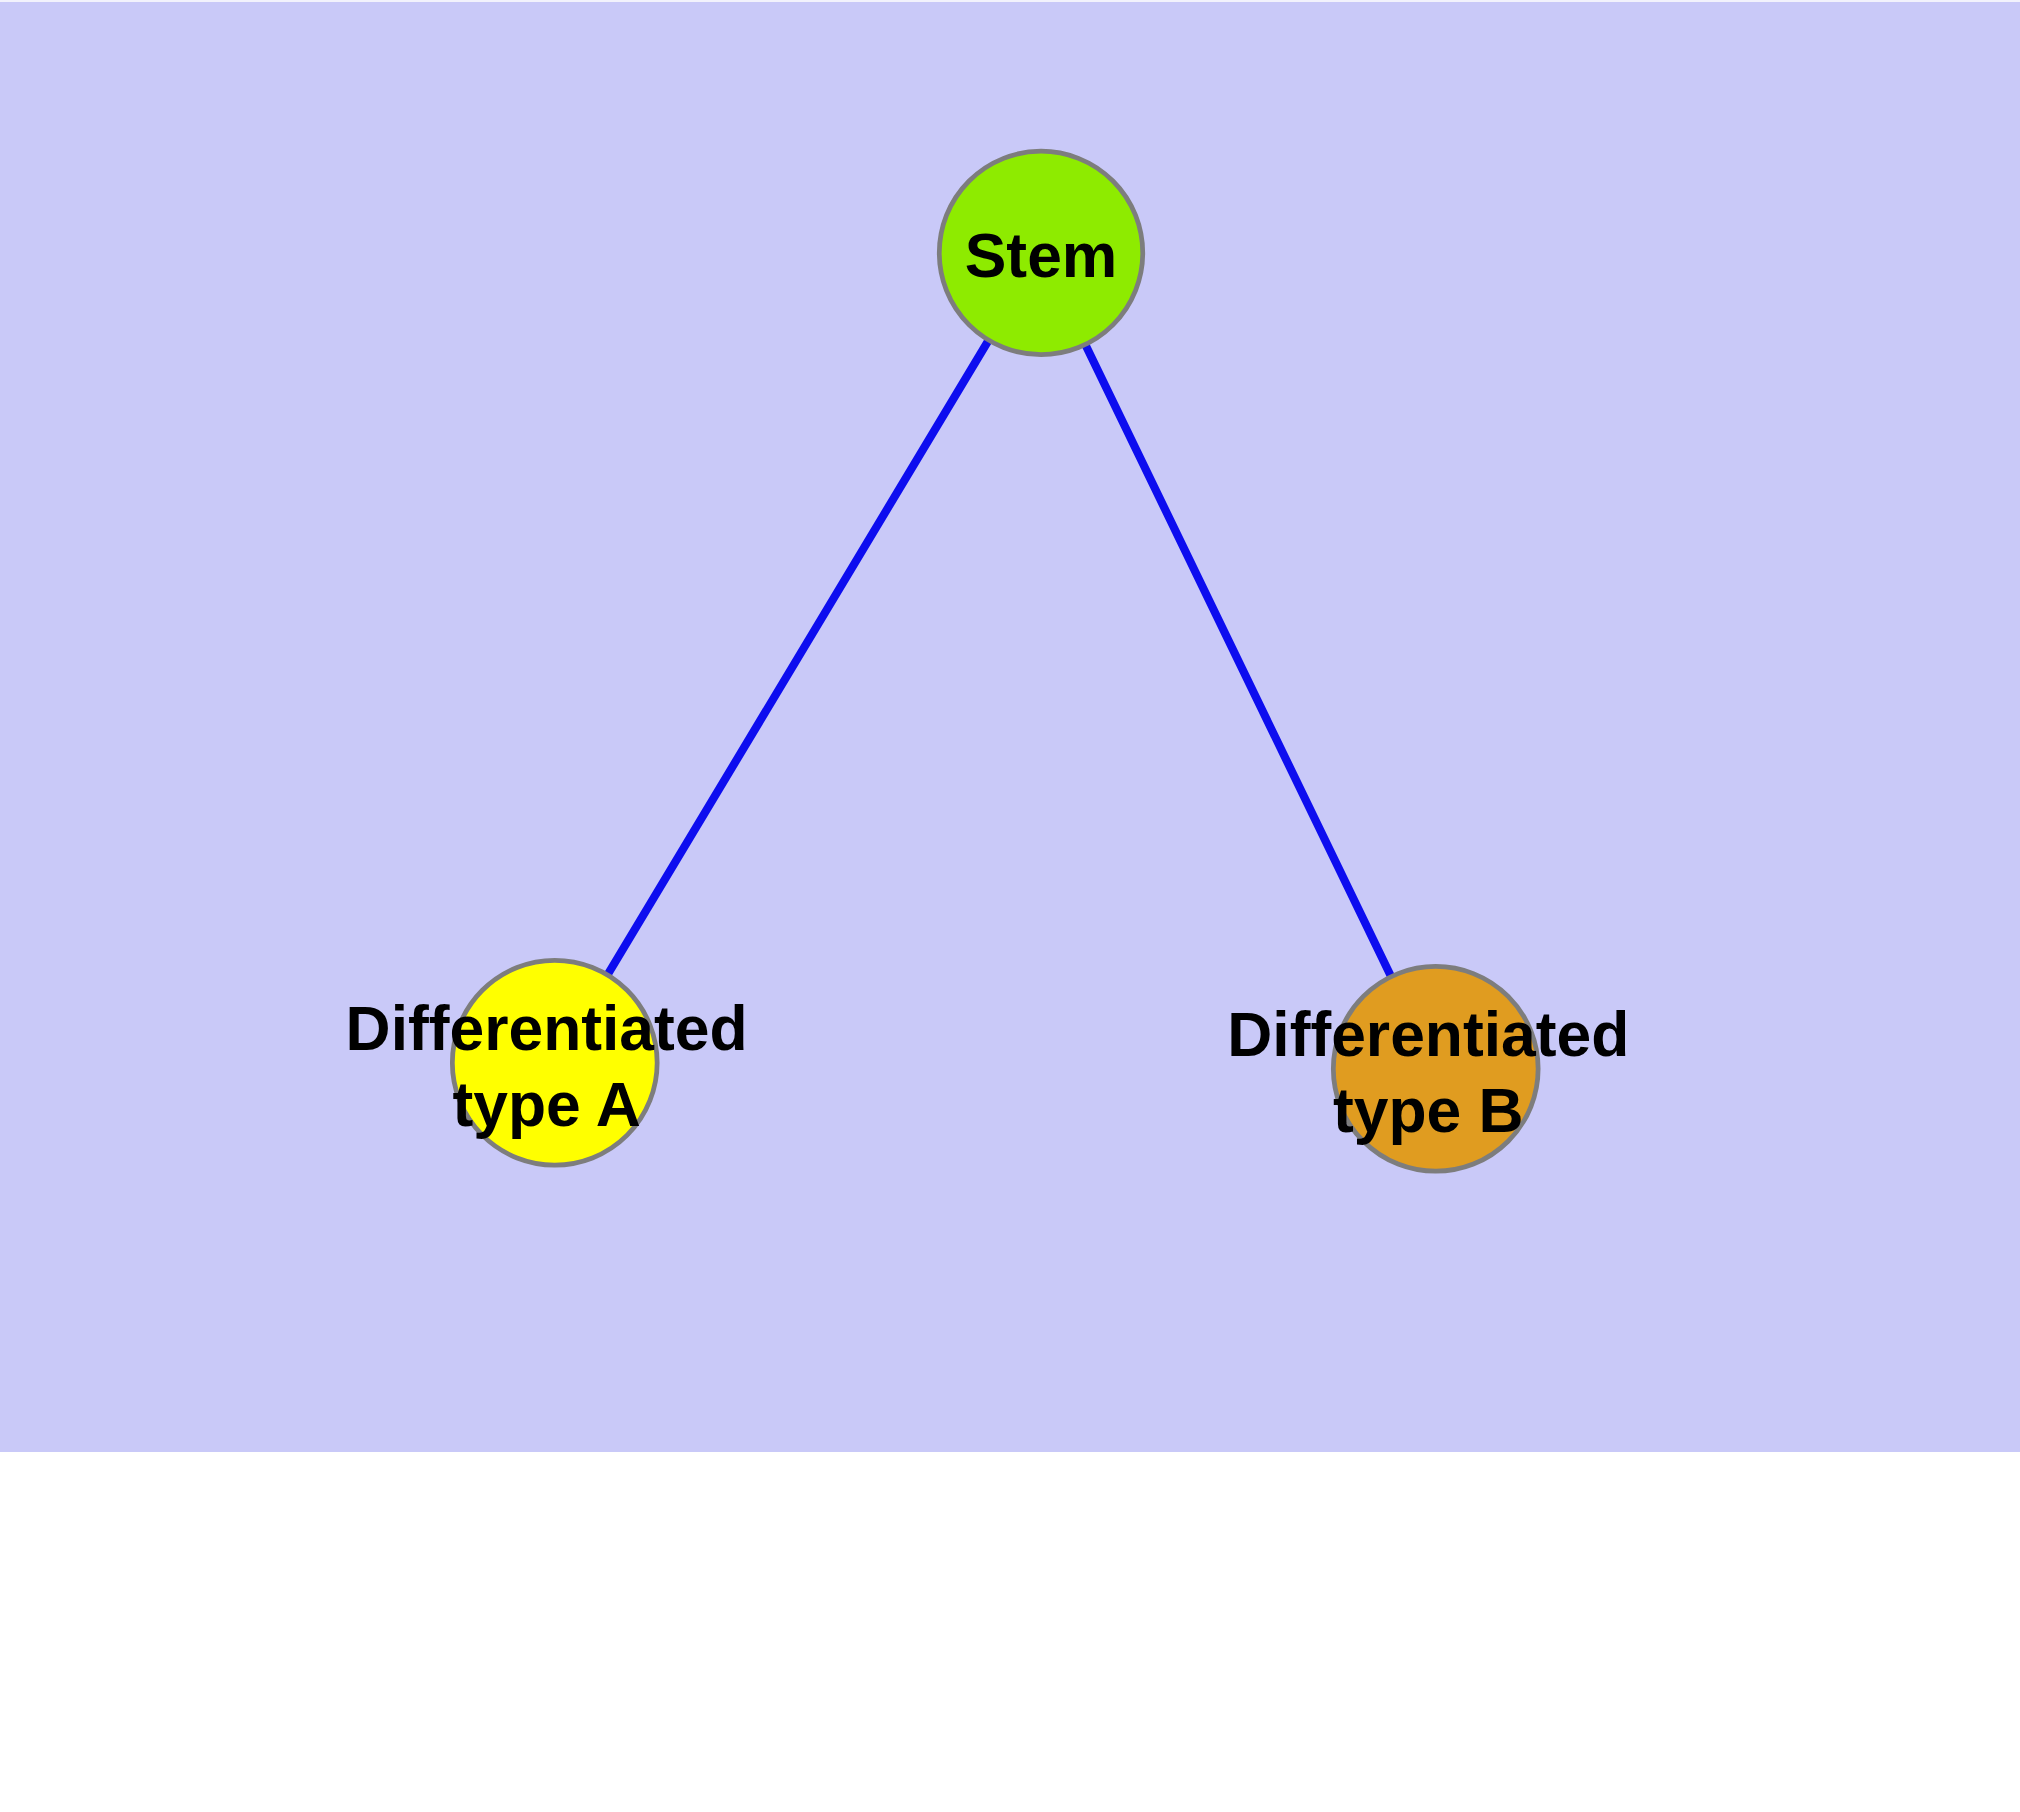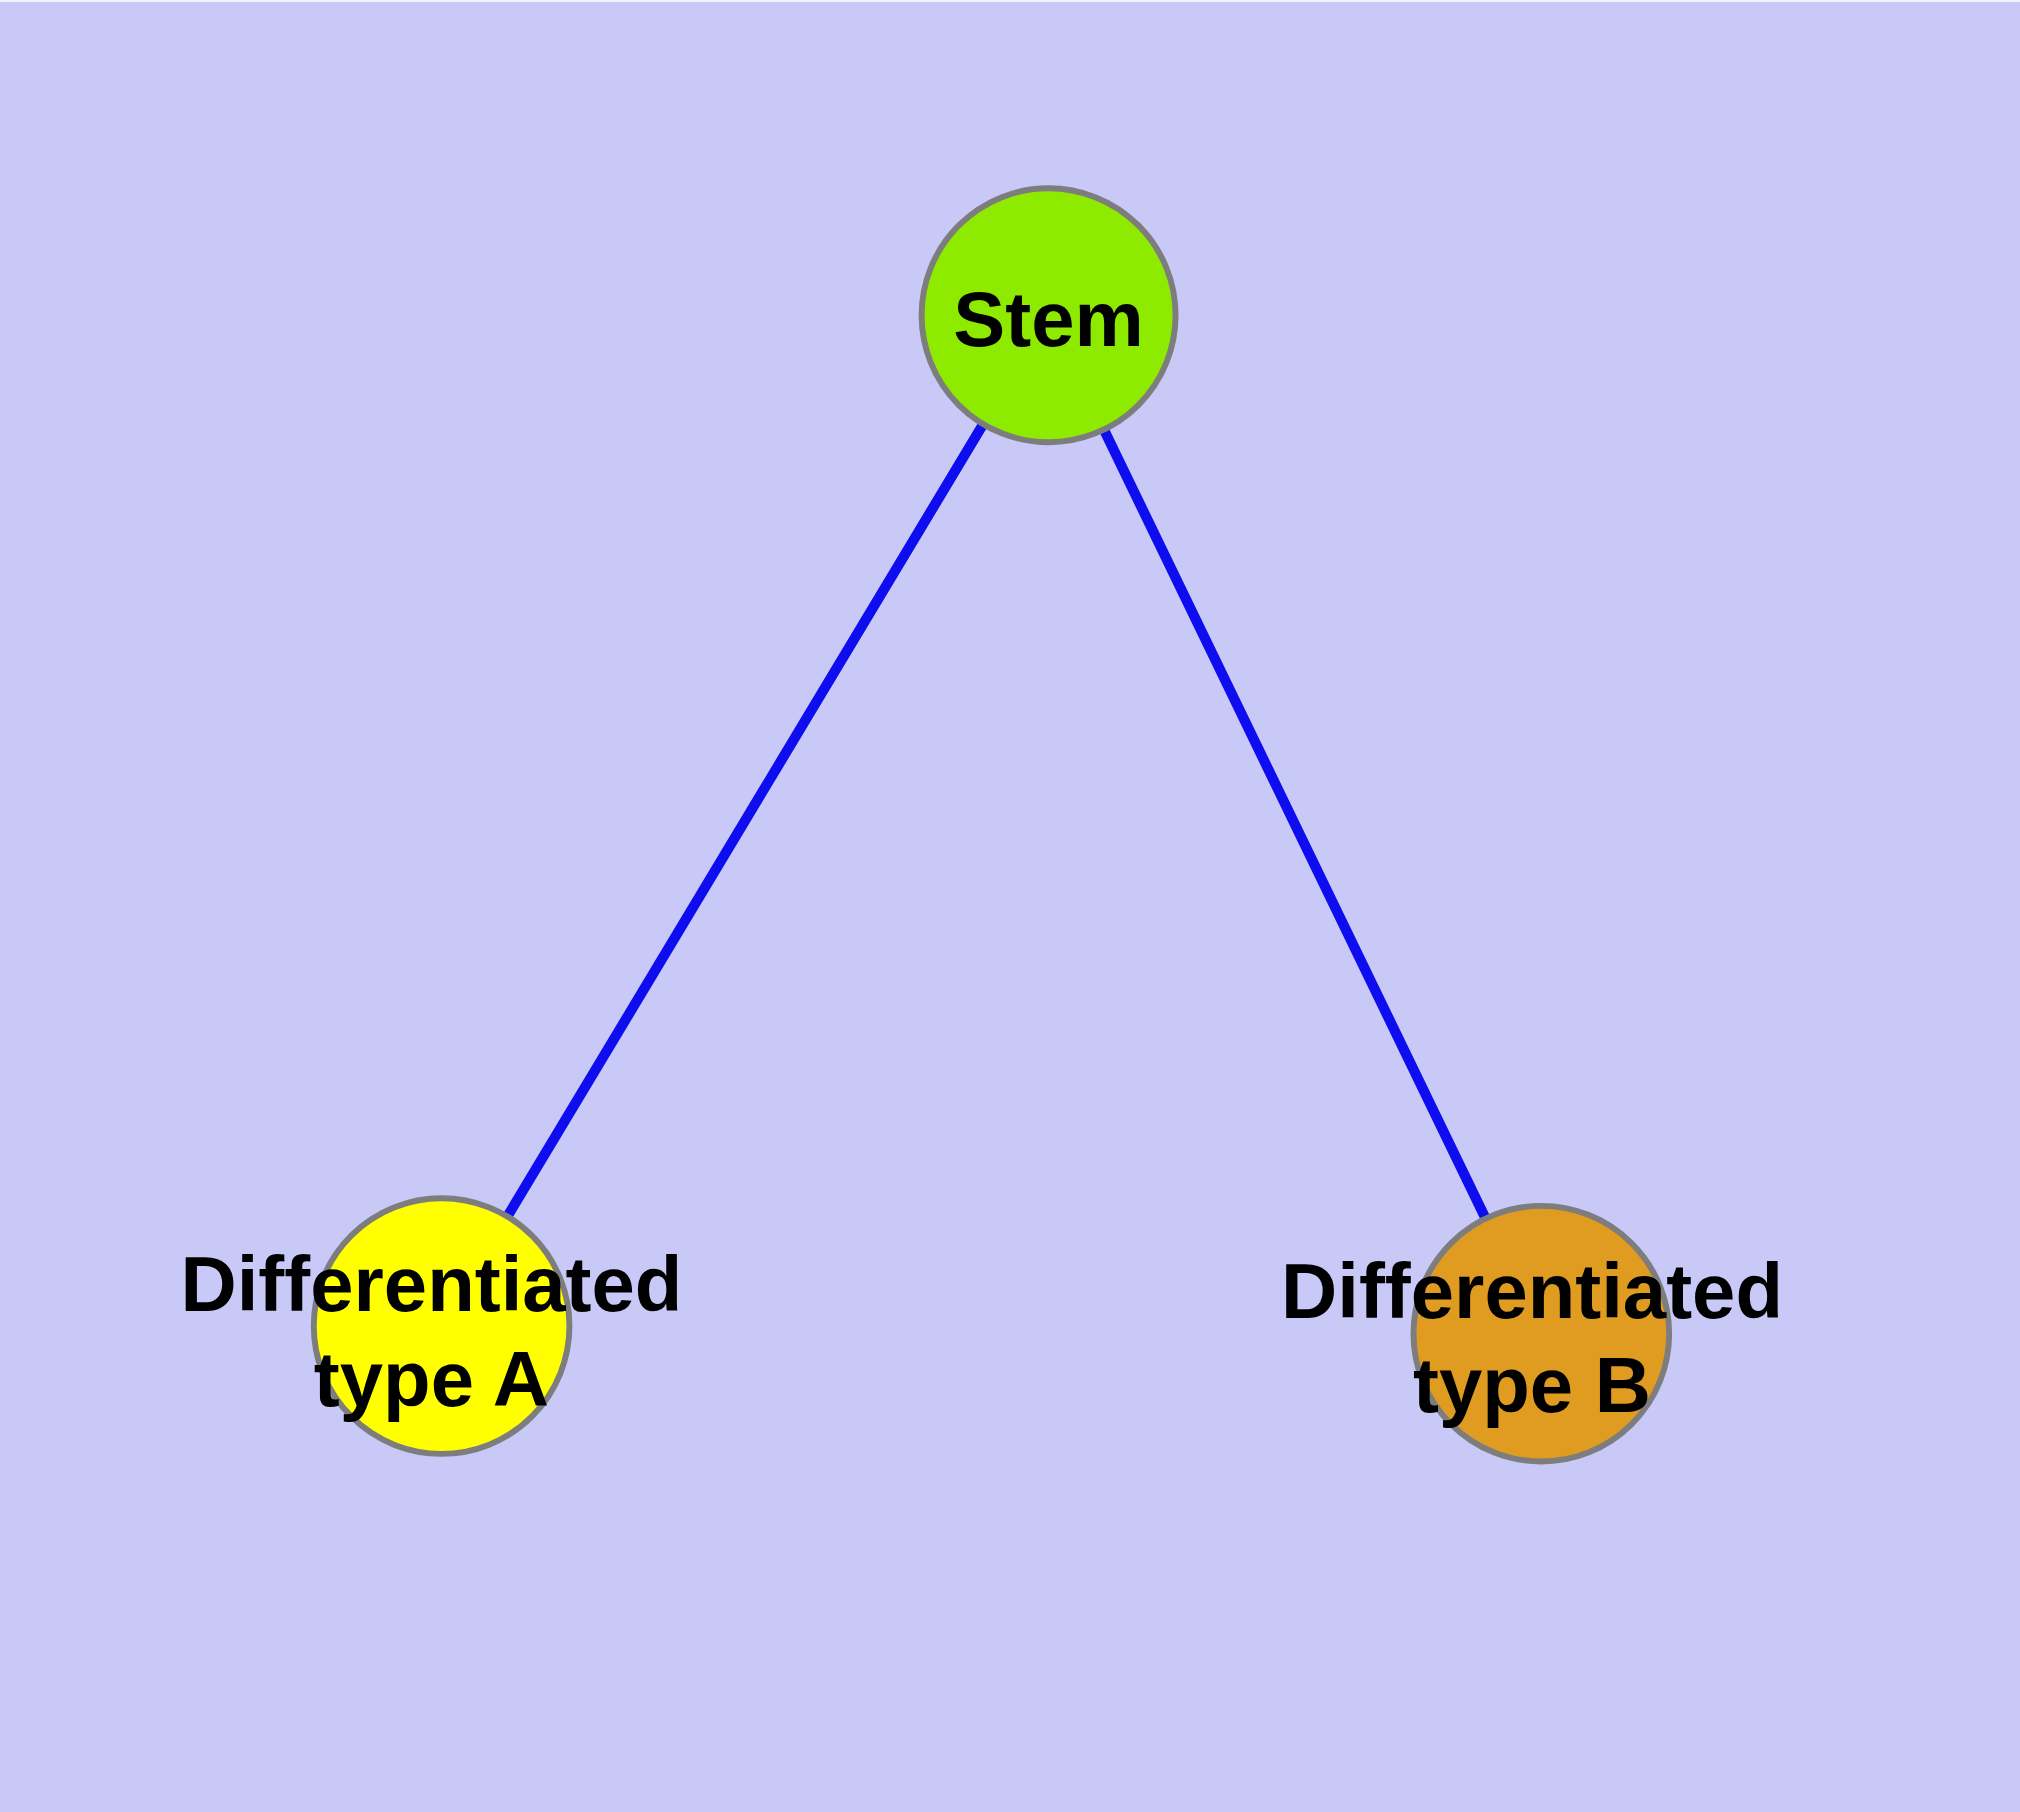--- a/index.html
+++ b/index.html
@@ -2,21 +2,21 @@
 <html style="font-size:13.6px"><head>
 <meta charset="utf-8">
 <style>
   html, body {
     margin: 0;
     padding: 0;
   }
   .stage {
     position: relative;
     width: 2021px;
-    height: 1812px;
+    height: 1452px;
     background: #C9C9F8;
     border-top: 2.5px solid #F2F2FC;
     box-sizing: border-box;
     overflow: hidden;
   }
   .stage svg {
     display: block;
     width: 100%;
     height: 100%;
   }

